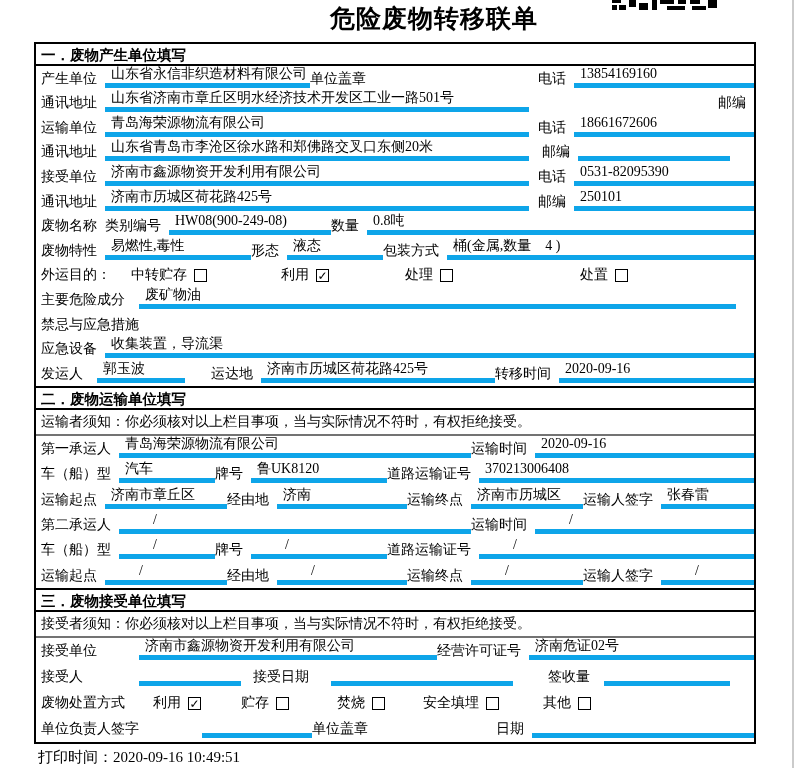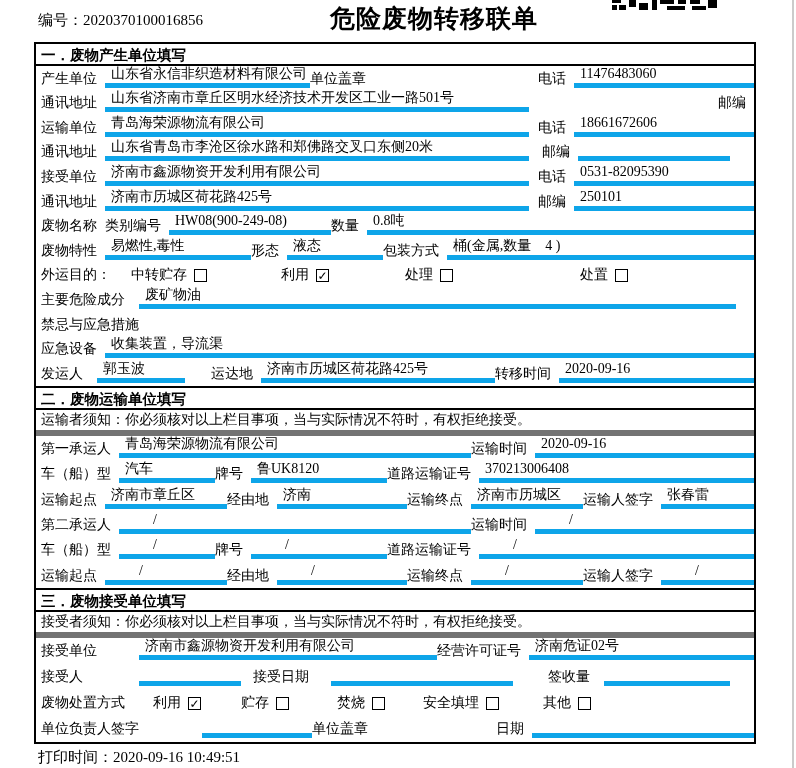--- a/index.html
+++ b/index.html
@@ -7,21 +7,21 @@
   .page{position:relative;width:796px;height:768px;overflow:hidden;background:#fff;}
 
   .serial{position:absolute;left:38px;top:11px;font-size:15px;white-space:nowrap;}
   .title{position:absolute;left:330px;top:2px;margin:0;font-size:25px;font-weight:bold;white-space:nowrap;letter-spacing:1px;}
   .qr{position:absolute;left:612px;top:0;width:105px;height:10px;}
   .page-edge{position:absolute;right:2px;top:0;width:2px;height:768px;background:#cbcbcb;}
 
   .form-box{position:absolute;left:34px;top:42px;width:722px;height:702px;border:2px solid #000;box-sizing:border-box;overflow:hidden;}
   .sec-head{box-sizing:border-box;height:22px;border-bottom:2px solid #000;font-size:14.5px;font-weight:bold;padding:2px 0 0 5px;white-space:nowrap;}
   .section.bt{border-top:2px solid #000;}
-  .notice{box-sizing:border-box;height:26px;border-bottom:6px solid #737373;font-size:14px;display:flex;align-items:center;padding-left:5px;white-space:nowrap;}
+  .notice{box-sizing:border-box;height:26px;border-bottom:2px solid #737373;font-size:14px;display:flex;align-items:center;padding-left:5px;white-space:nowrap;}
 
   .row{display:flex;align-items:flex-end;box-sizing:border-box;padding:0 0 3px 5px;font-size:14px;}
   .s0 .row{height:24.6px;}
   .s1 .row{height:25.3px;}
   .s2 .row{height:25.9px;}
 
   .lab{white-space:nowrap;line-height:18px;margin-right:8px;flex:0 0 auto;}
   .val{box-sizing:border-box;border-bottom:5px solid #0ea5e9;white-space:nowrap;line-height:18px;min-height:19px;padding:0 2px 0 6px;flex:0 0 auto;overflow:hidden;}
   .val.grow{flex:1 1 0;}
   .sp{flex:0 0 auto;}
@@ -30,21 +30,20 @@
   .chk .clab{line-height:18px;margin-right:7px;}
   .box{box-sizing:border-box;width:13px;height:13px;border:1px solid #000;display:flex;align-items:center;justify-content:center;font-size:12px;line-height:1;margin-bottom:2px;flex:0 0 auto;}
 
   .print-time{position:absolute;left:38px;top:748px;font-size:15px;white-space:nowrap;}
 </style>
 </head>
 <body>
 
 <div class="page">
 
-  <div class="serial"><span>编号：</span><span>2020370100016856</span></div>
 
   <h1 class="title">危险废物转移联单</h1>
 
   <svg class="qr" viewBox="0 0 105 10" aria-hidden="true">
     <g fill="#000">
       <rect x="0" y="0" width="9" height="3"></rect>
         <rect x="0" y="5" width="5" height="5"></rect>
       <rect x="7" y="5" width="7" height="5"></rect>
         <rect x="17" y="0" width="7" height="7"></rect>
       <rect x="27" y="3" width="9" height="7"></rect>
@@ -60,21 +59,21 @@
 
   <div class="form-box" id="form-box">
       <div class="section s0">
         <div class="sec-head">一．废物产生单位填写</div>
         <div class="row">
           <span class="lab">产生单位</span>
           <span class="val" style="width: 205px;">山东省永信非织造材料有限公司</span>
           <span class="lab">单位盖章</span>
           <span class="sp grow"></span>
           <span class="lab">电话</span>
-          <span class="val" style="width: 180px;">11476483060</span>
+          <span class="val" style="width: 180px;">13854169160</span>
         </div>
         <div class="row">
           <span class="lab">通讯地址</span>
           <span class="val" style="width: 424px;">山东省济南市章丘区明水经济技术开发区工业一路501号</span>
           <span class="sp grow"></span>
           <span class="lab">邮编</span>
         </div>
         <div class="row">
           <span class="lab">运输单位</span>
           <span class="val" style="width: 424px;">青岛海荣源物流有限公司</span>

